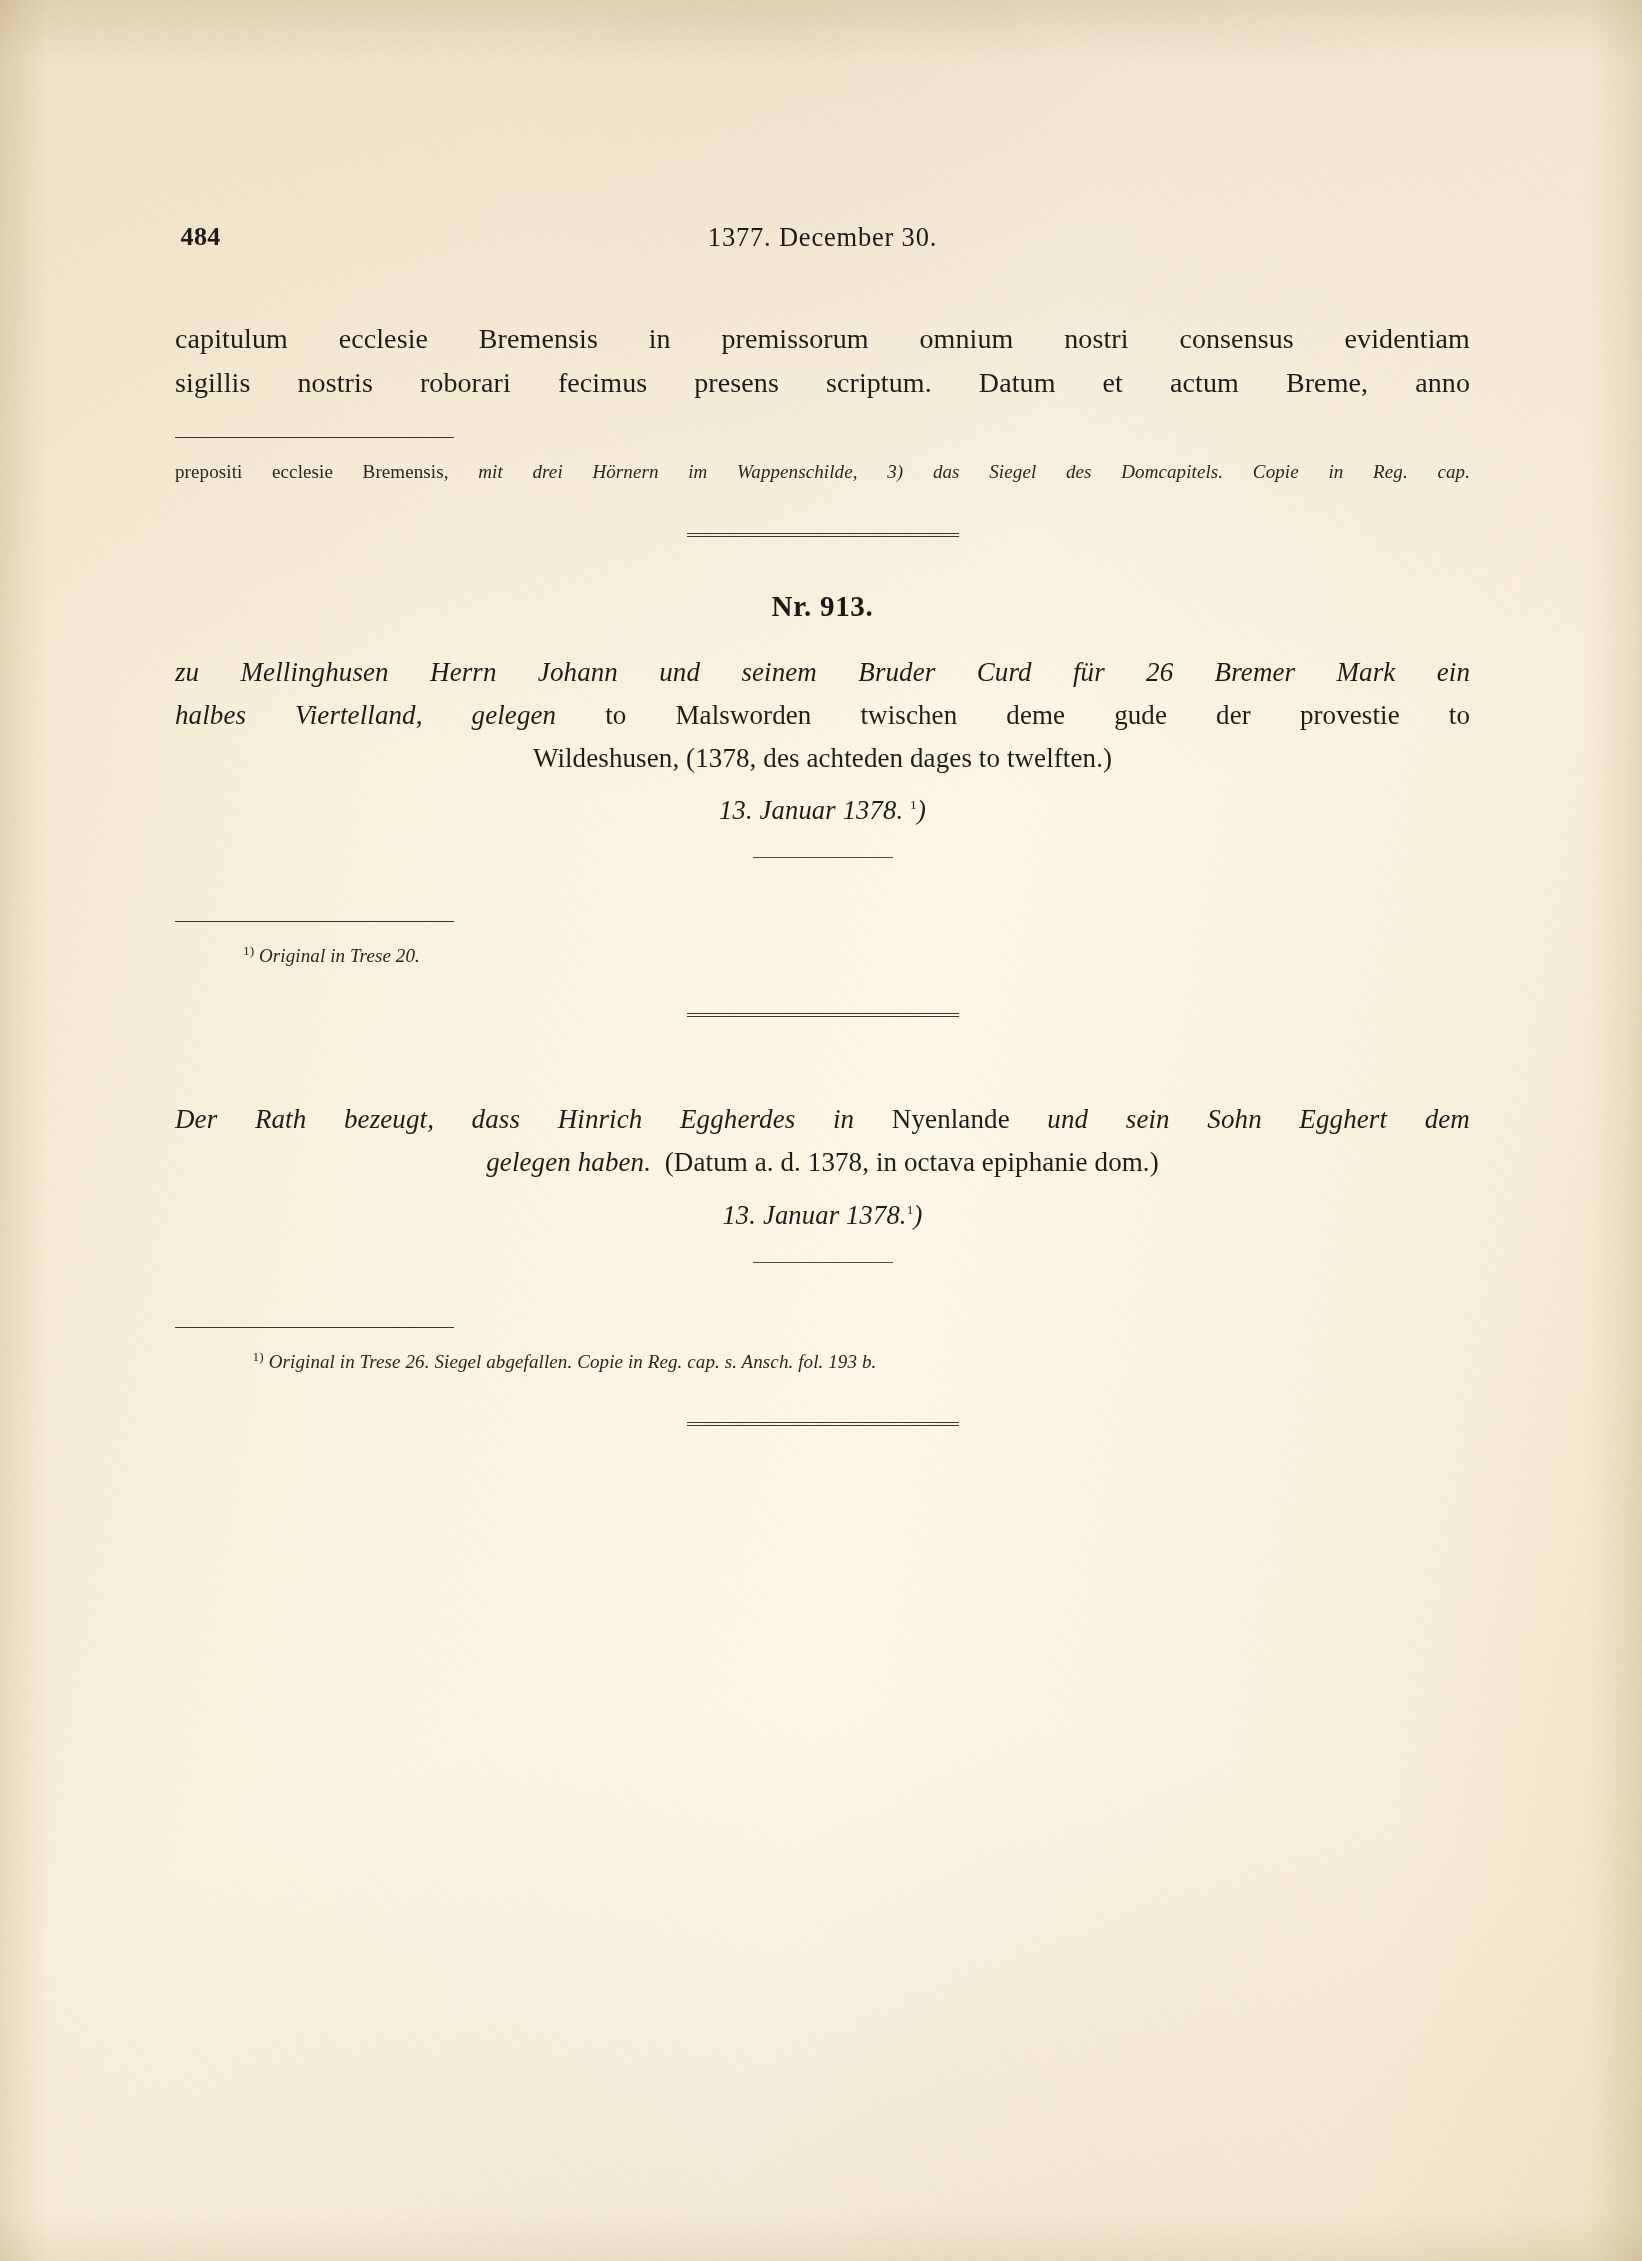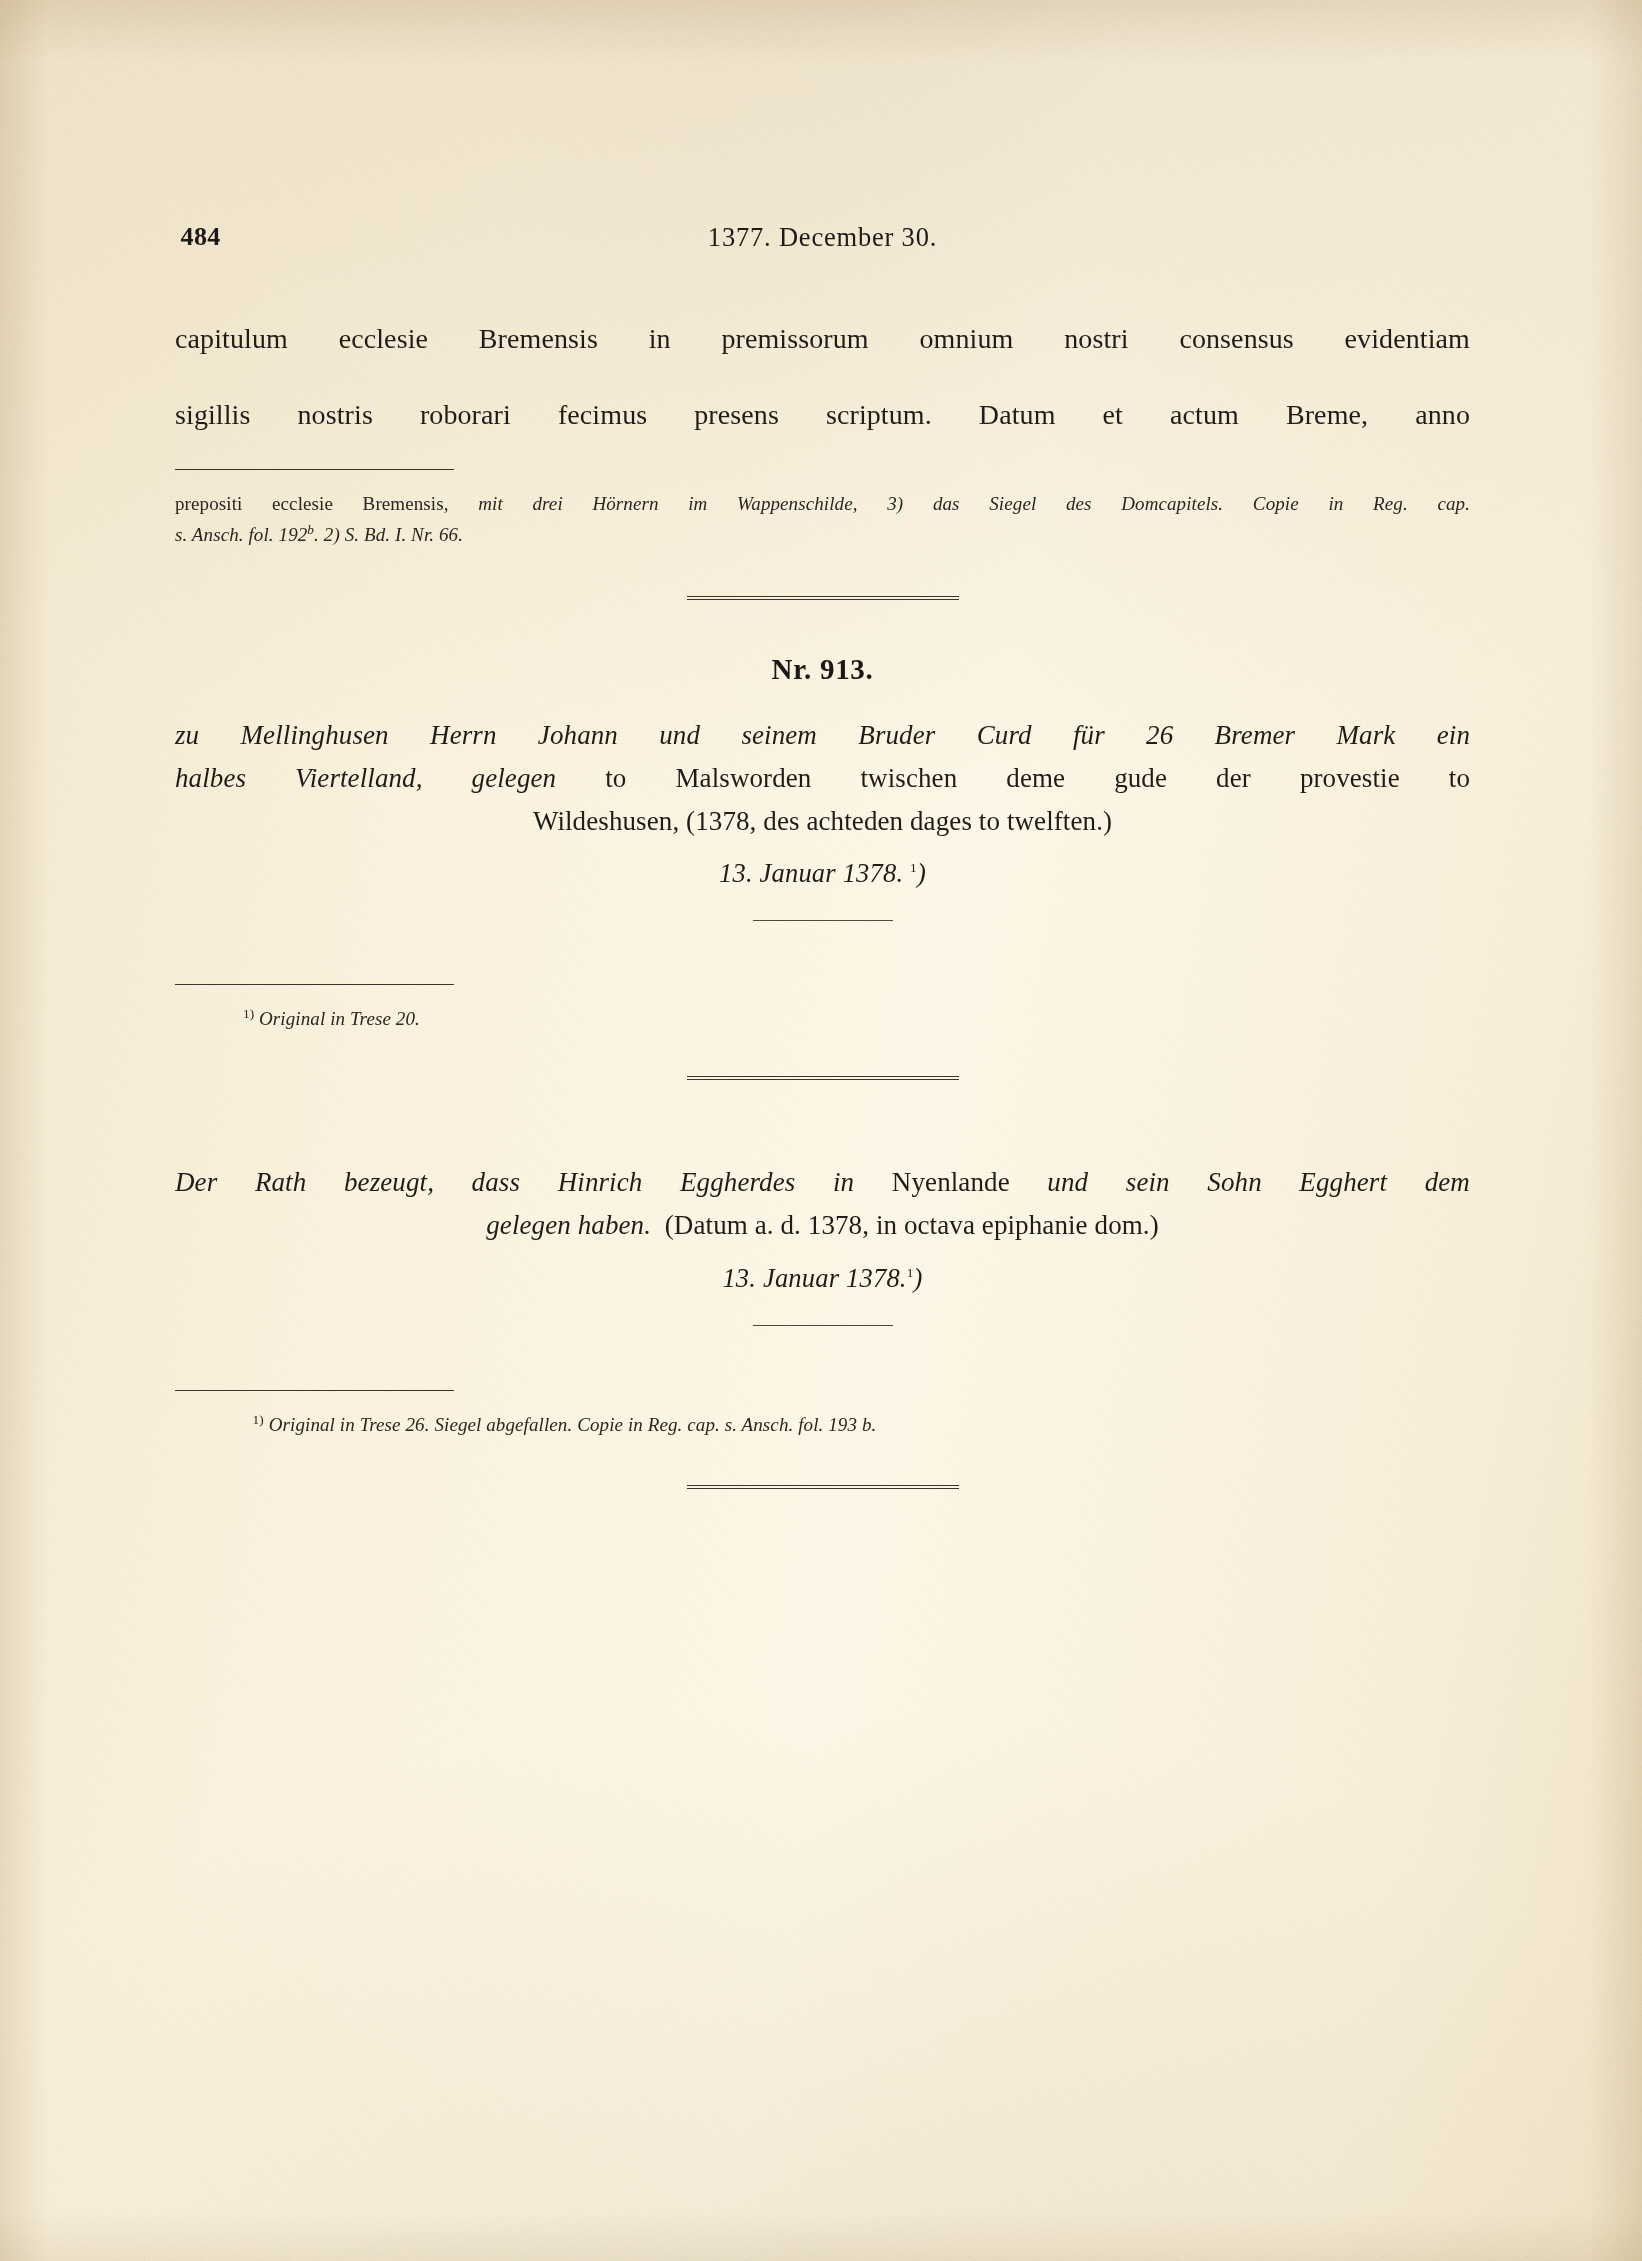--- a/index.html
+++ b/index.html
@@ -87,21 +87,20 @@
     line-height: 44px;
     text-align: justify;
     text-align-last: left;
     color: #201d19;
     letter-spacing: 0.1px;
   }
   .bodytext .ln { display: block; }
   .bodytext .ln.just {
     text-align: justify;
     text-align-last: justify;
-    margin-top: 32px;
   }
 
   .ring { position: relative; display: inline-block; }
   .ring::after {
     content: "";
     position: absolute;
     top: -7.7px;
     left: 50%;
     transform: translateX(-50%);
     width: 6.3px;
@@ -228,21 +227,20 @@
       <span class="ln just">sigillis nostris roborari fecimus presens scriptum.  Datum et actum Breme, anno</span>
     </div>
 
     <div style="height:32px"></div>
     <div class="fn-rule"></div>
     <div style="height:18px"></div>
 
     <div class="footnote">
       <span class="ln just"><span class="rm">prepositi ecclesie Bremensis,</span>
         <span>mit drei Hörnern im Wappenschilde, 3) das Siegel des Domcapitels.  Copie in Reg. cap.</span></span>
-      <span class="ln"><span>s. Ansch. fol. 192</span><span class="sup-b">b</span><span>.  2) S. Bd. I. Nr. 66.</span></span>
     </div>
 
     <div style="height:46px"></div>
     <div class="dbl-rule">
         <i></i>
         <i></i>
       </div>
 
     <div style="height:52px"></div>
     <div class="entry-no">Nr. 913.</div>

